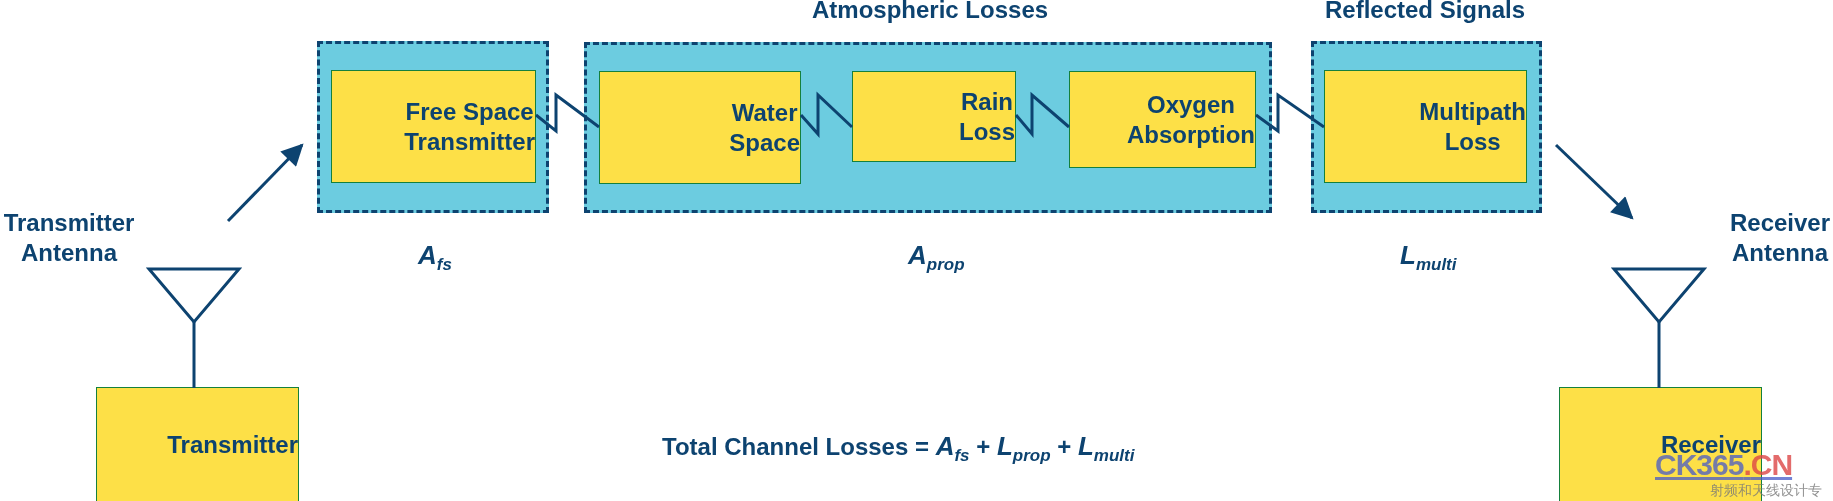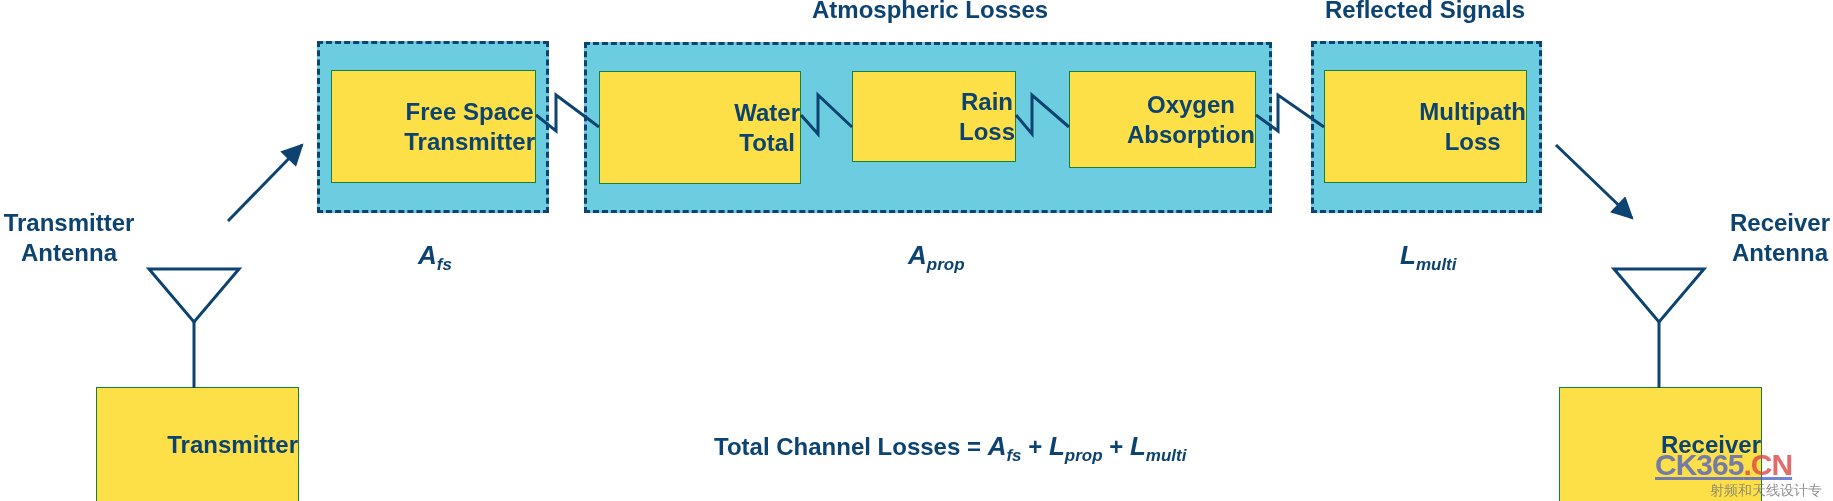--- a/index.html
+++ b/index.html
@@ -43,21 +43,21 @@
 <div class="group" style="left:317px; top:41px; width:232px; height:172px;"></div>
 <div class="group" style="left:584px; top:42px; width:688px; height:171px;"></div>
 <div class="group" style="left:1311px; top:41px; width:231px; height:172px;"></div>
 
 <div class="block" style="left:331px; top:70px; width:205px; height:113px;">
   <div><span>Free Space</span><br>
        <span>Transmitter</span></div>
 </div>
 <div class="block" style="left:599px; top:71px; width:202px; height:113px;">
   <div><span>Water</span><br>
-       <span>Total</span></div>
+       <span>Space</span></div>
 </div>
 <div class="block" style="left:852px; top:71px; width:164px; height:91px;">
   <div><span>Rain</span><br>
        <span>Loss</span></div>
 </div>
 <div class="block" style="left:1069px; top:71px; width:187px; height:97px;">
   <div><span>Oxygen</span><br>
        <span>Absorption</span></div>
 </div>
 <div class="block" style="left:1324px; top:70px; width:203px; height:113px;padding-left:28px;">
@@ -84,21 +84,21 @@
 <div class="sym" style="left:418px; top:240px;">
   <span>A</span><sub>fs</sub>
 </div>
 <div class="sym" style="left:908px; top:240px;">
   <span>A</span><sub>prop</sub>
 </div>
 <div class="sym" style="left:1400px; top:240px;">
   <span>L</span><sub>multi</sub>
 </div>
 
-<div class="formula" style="left:714px; top:431px;text-align:center;">
+<div class="formula" style="left:662px; top:431px;text-align:center;">
   <span>Total Channel Losses = </span><i><span>A</span><sub>fs</sub></i><span> + </span><i><span>L</span><sub>prop</sub></i><span> + </span><i><span>L</span><sub>multi</sub></i>
 </div>
 
 <svg class="overlay" width="1833" height="501">
   <defs>
     <marker id="ah" markerWidth="10" markerHeight="10" refX="8" refY="5" orient="auto" markerUnits="userSpaceOnUse">
       <path d="M0,0 L10,5 L0,10 z" fill="#0d4370"></path>
     </marker>
     <marker id="ahBig" viewBox="0 0 10 10" markerWidth="26" markerHeight="22" refX="9" refY="5" orient="auto" markerUnits="userSpaceOnUse">
       <path d="M0,0 L10,5 L0,10 z" fill="#0d4370"></path>

